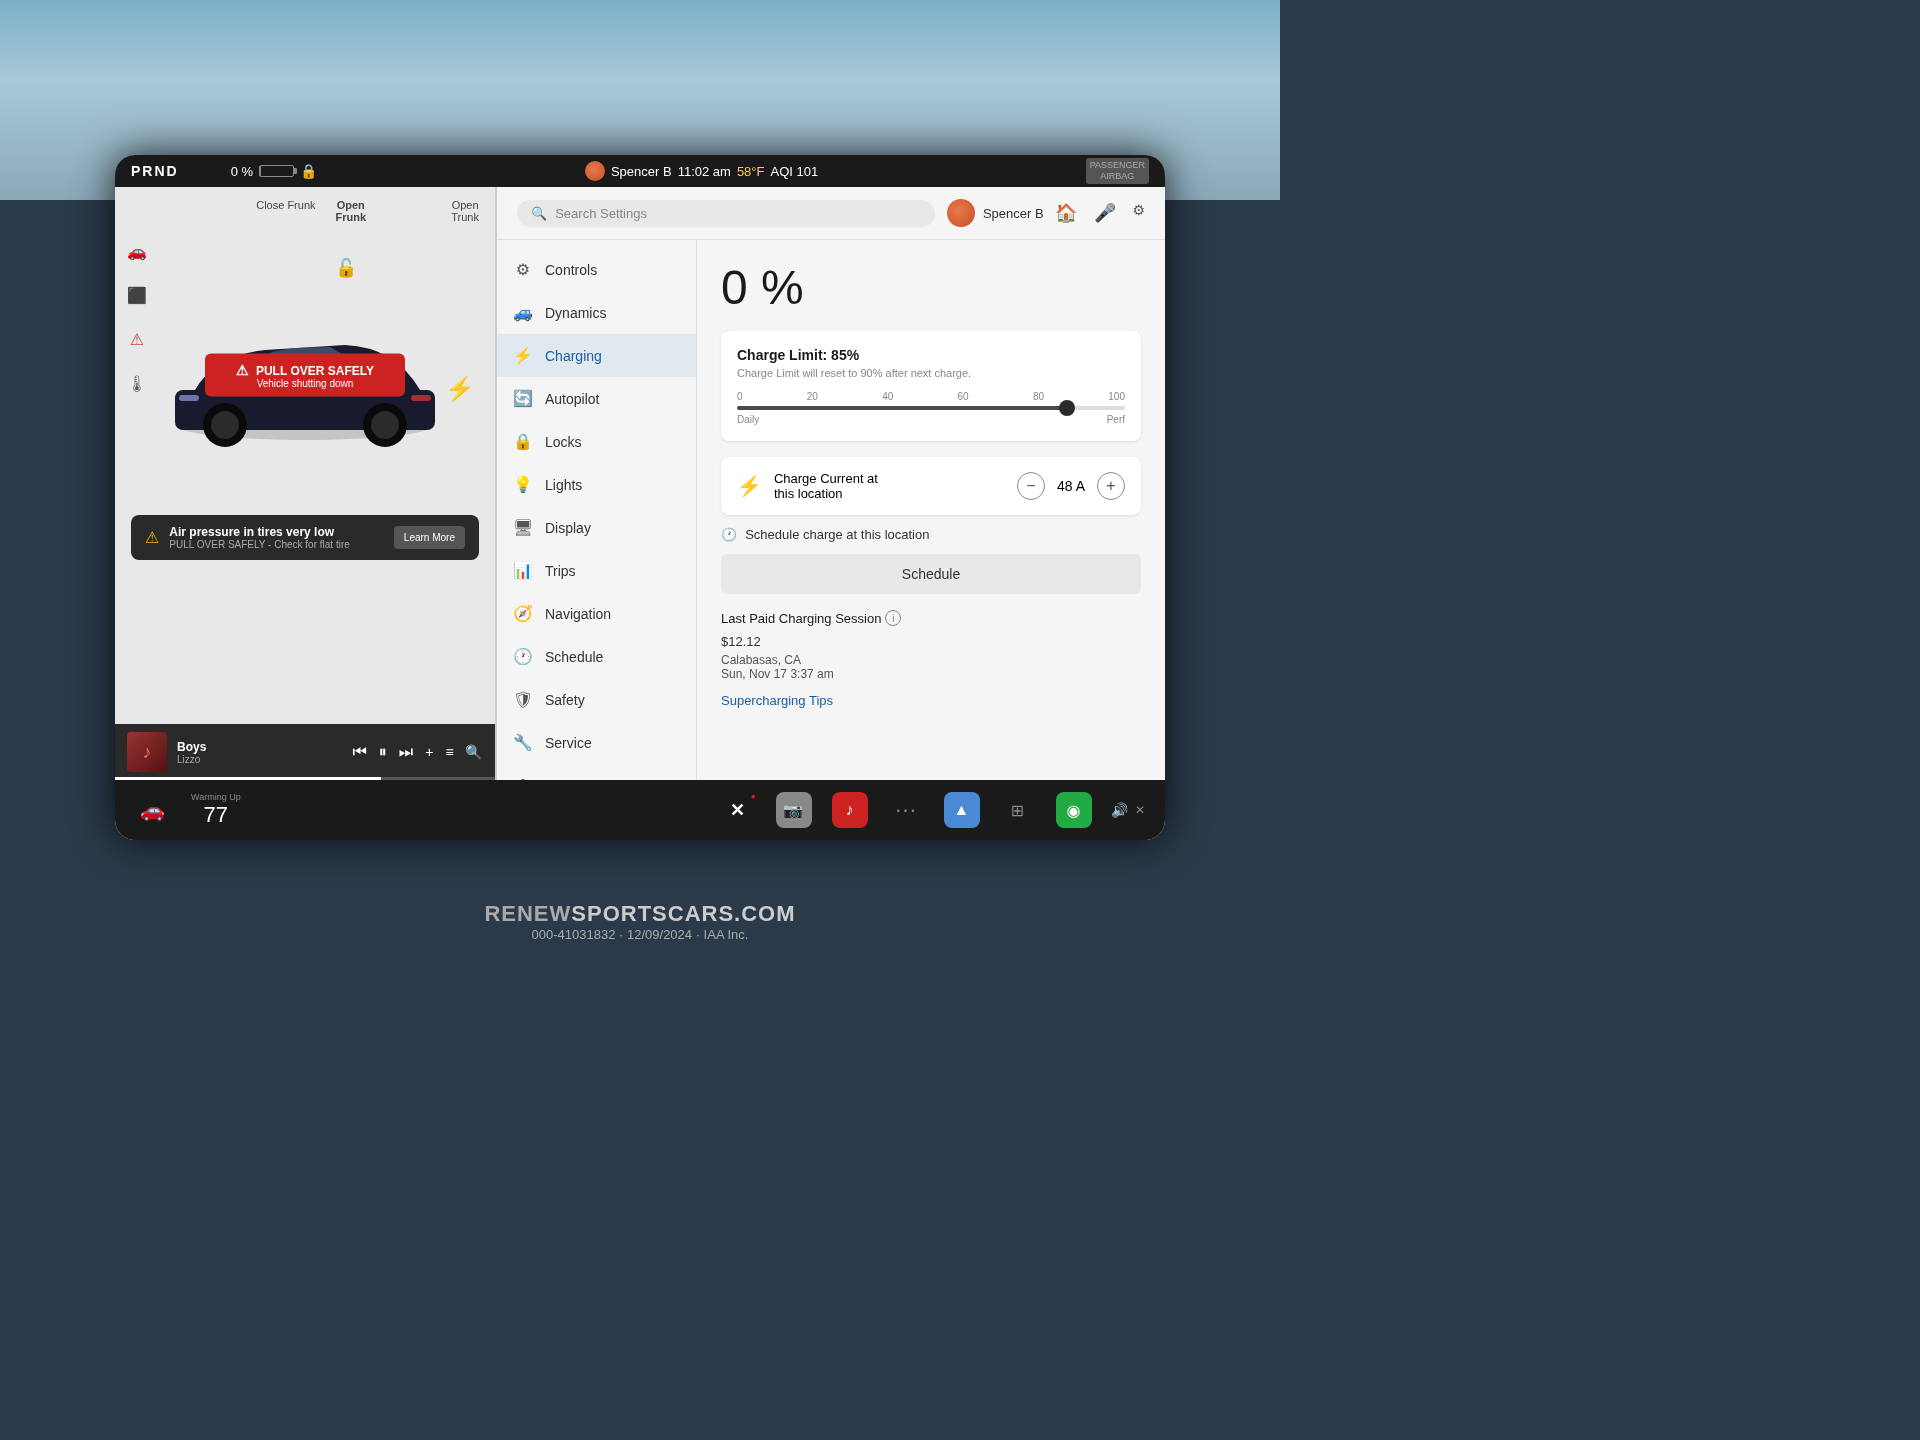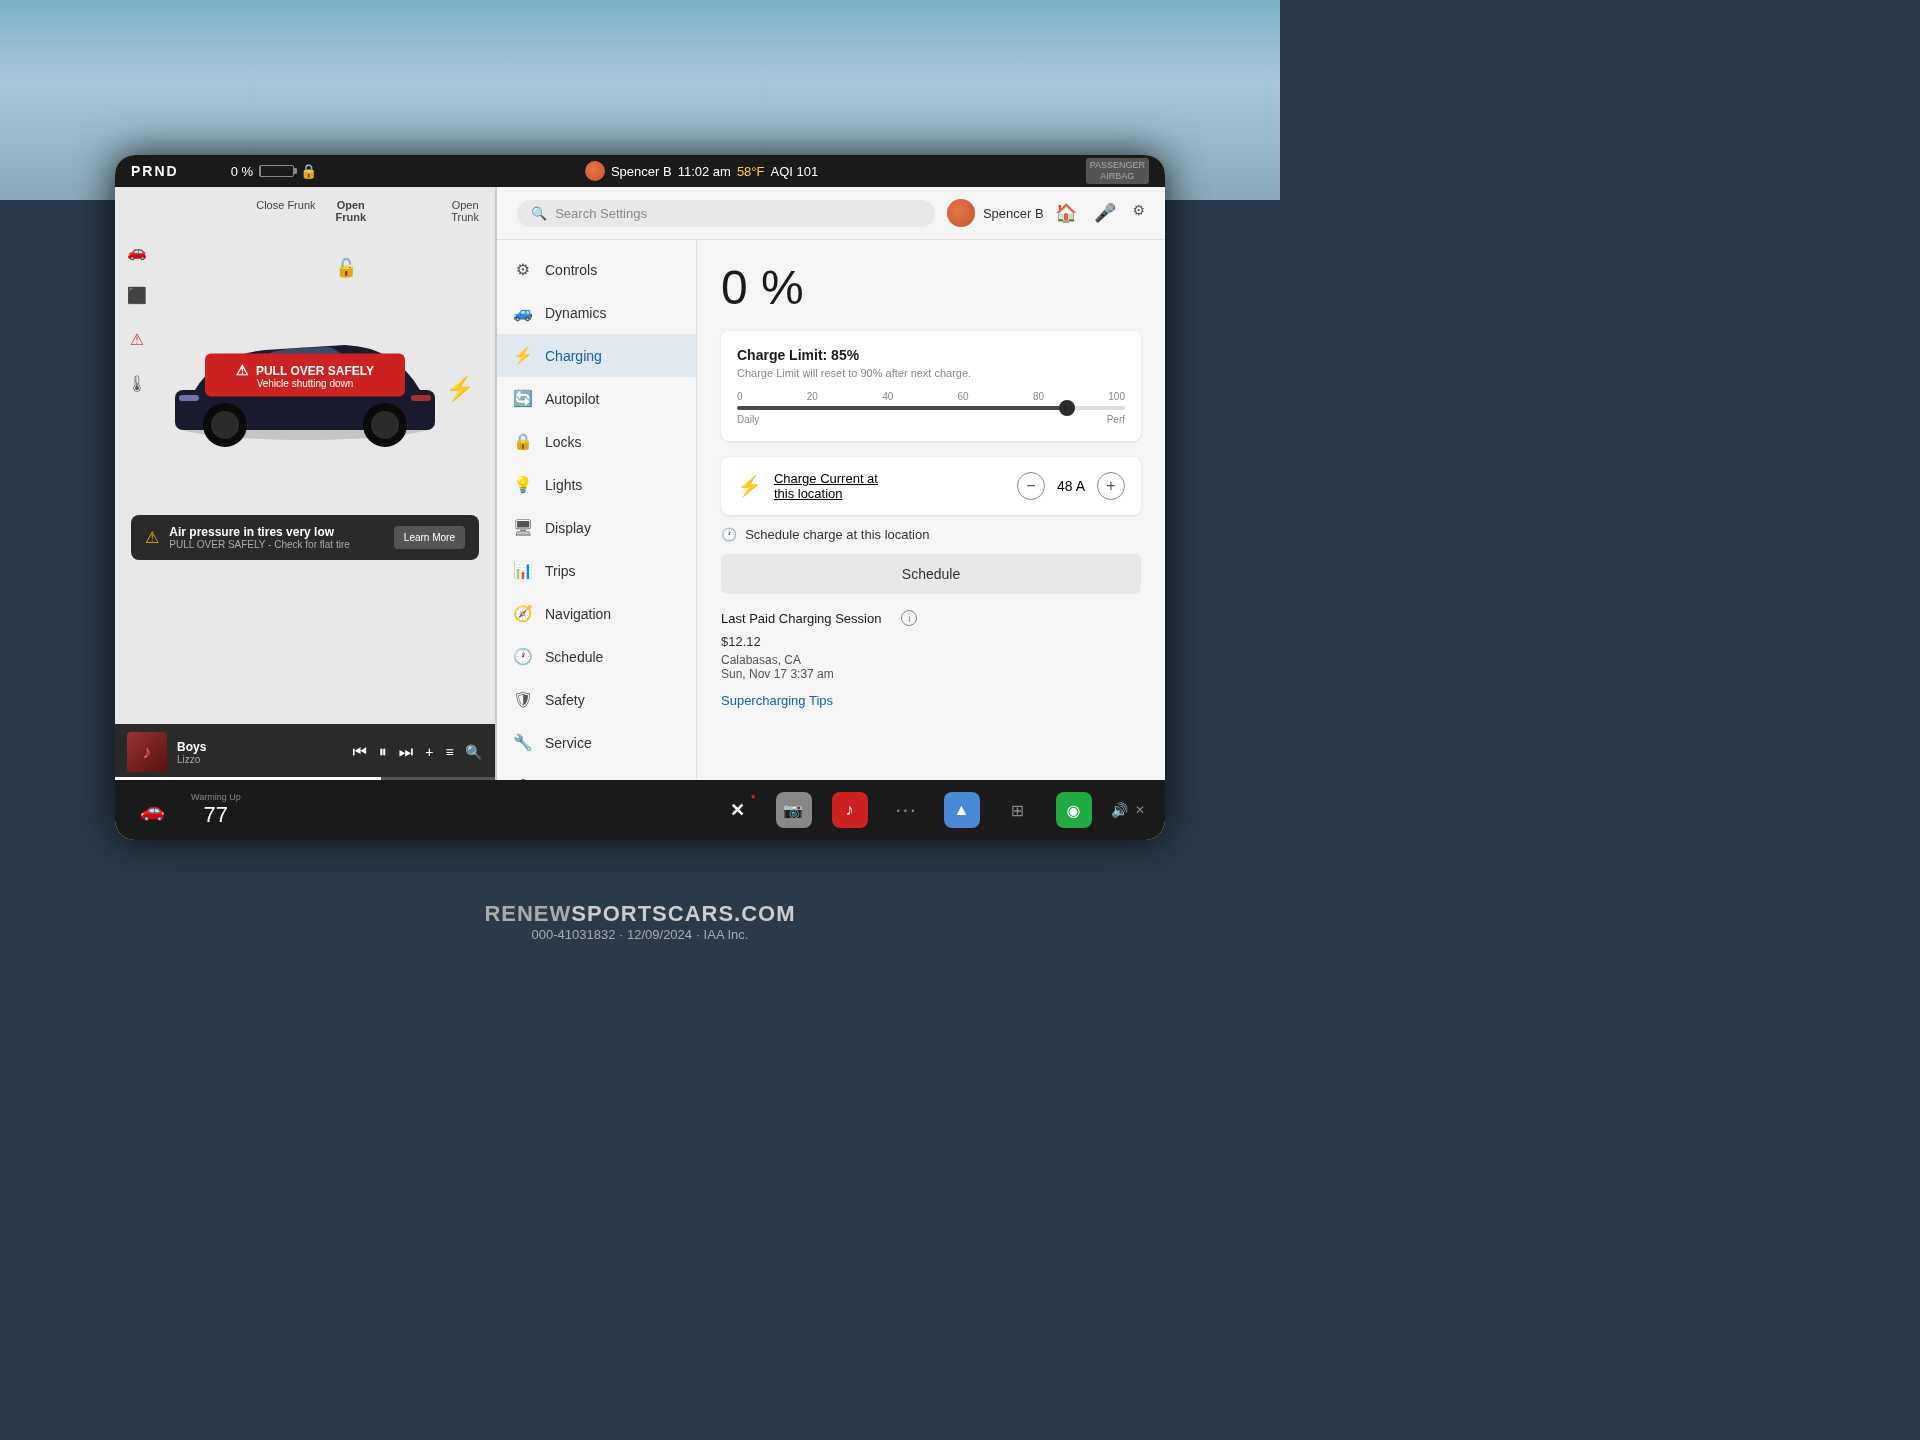--- a/index.html
+++ b/index.html
@@ -482,21 +482,20 @@
       align-items: center;
       box-shadow: 0 1px 3px rgba(0,0,0,0.1);
     }
 
     .charge-icon { font-size: 20px; margin-right: 12px; color: #555; }
 
     .charge-current-label {
       flex: 1;
       font-size: 13px;
       font-weight: 500;
-      text-decoration: underline;
     }
 
     .charge-controls {
       display: flex;
       align-items: center;
       gap: 12px;
     }
 
     .charge-btn {
       width: 28px;
@@ -547,21 +546,21 @@
       margin-bottom: 16px;
     }
 
     .paid-session-section {
       margin-bottom: 8px;
     }
 
     .paid-session-header {
       display: flex;
       align-items: center;
-      gap: 20px;
+      gap: 4px;
       font-size: 13px;
       font-weight: 500;
       color: #1a1a1a;
       margin-bottom: 8px;
     }
 
     .info-icon {
       width: 16px;
       height: 16px;
       border-radius: 50%;

